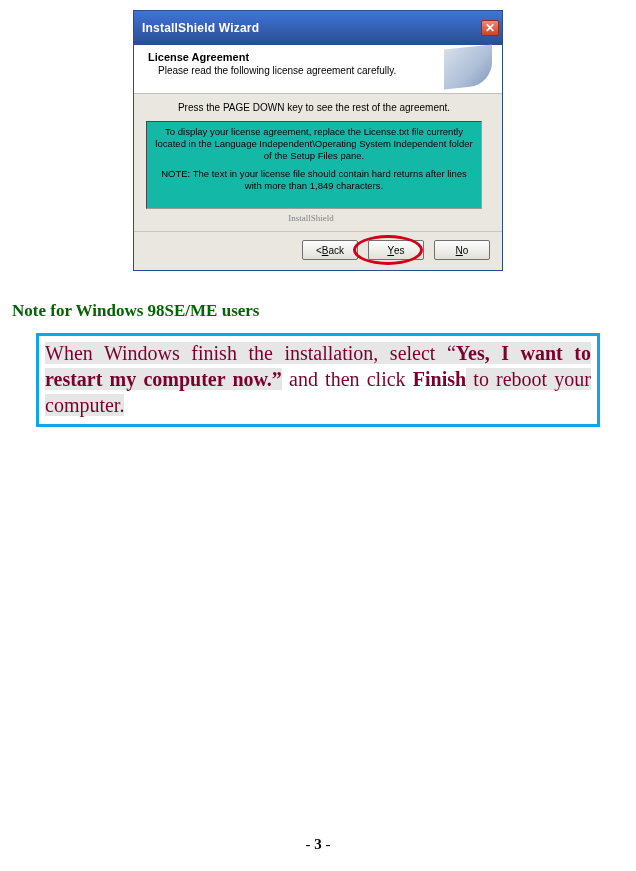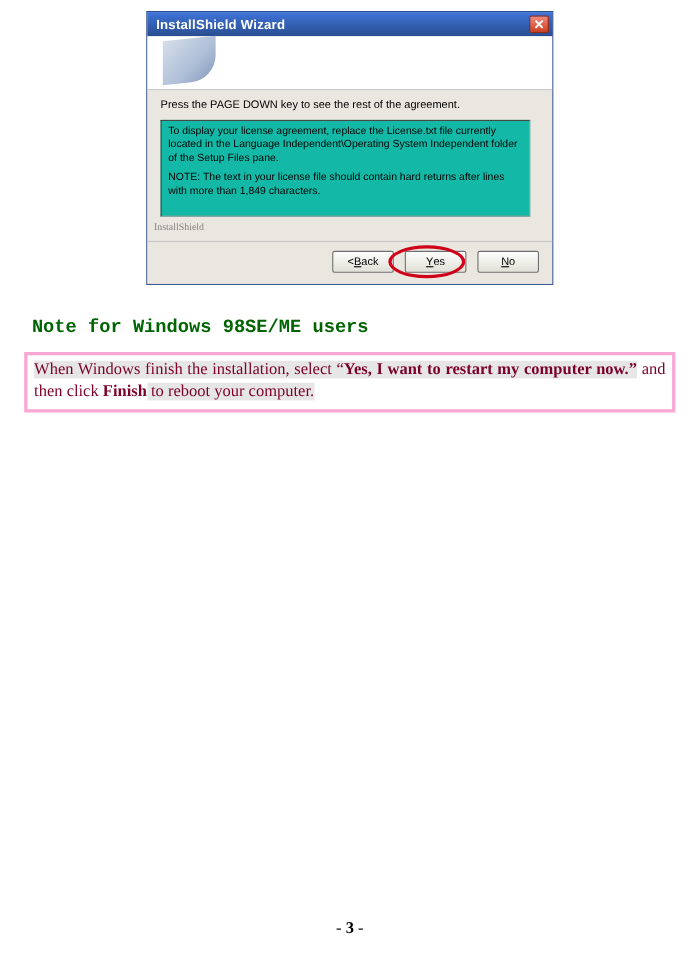--- a/index.html
+++ b/index.html
@@ -21,21 +21,21 @@
       border: 1px solid #2a4d8f;
       background: #e9e7df;
       font-family: Tahoma, Arial, sans-serif;
       font-size: 10px;
       color: #000;
     }
     .dlg-titlebar {
       display: flex;
       align-items: center;
       justify-content: space-between;
-      height: 22px;
+      height: 34px;
       background: linear-gradient(to bottom, #3f74d9 0%, #2a4d8f 100%);
       color: #fff;
       padding: 0 3px 0 8px;
       font-size: 12px;
       font-weight: bold;
     }
     .dlg-title {
       letter-spacing: 0.2px;
     }
     .dlg-close {
@@ -75,20 +75,21 @@
       height: 40px;
       background: linear-gradient(135deg, #cfd8e6 0%, #9fb3d0 60%, #6d86b0 100%);
       border-radius: 0 0 22px 0;
       transform: skewY(-6deg);
       margin-top: -4px;
       opacity: 0.85;
     }
     .dlg-body {
       padding: 8px 20px 6px 12px;
       background: #e9e7df;
+      text-align: center;
     }
     .dlg-instr {
       font-size: 10px;
       margin-bottom: 8px;
       color: #000;
     }
     .dlg-textarea {
       background: #14b8a6;
       border: 1px inset #9c9c9c;
       width: 100%;
@@ -142,36 +143,36 @@
       height: 30px;
       border: 3px solid #d00018;
       border-radius: 50%;
       pointer-events: none;
       right: 79px;
       top: 3px;
     }
 
     
     .note-heading {
-      font-family: Liberation Mono, monospace;
+      font-family: Liberation Serif, serif;
       font-weight: bold;
       font-size: 17px;
       color: #006400;
-      margin: 0 10px 12px 19px;
+      margin: 0 10px 12px 2px;
     }
     .note-green-segment {
       color: #006400;
     }
 
     .note-box {
-      border: 3px solid #f9a8d4;
-      margin: 0 12px;
+      border: 3px solid #0ea5e9;
+      margin: 0 26px;
       padding: 4px 6px 6px 6px;
       font-family: "Times New Roman", serif;
-      font-size: 15px;
+      font-size: 20px;
       line-height: 1.3;
       text-align: justify;
       color: #7b002c;
     }
     .note-box .plain { color: #7b002c; }
     .note-box .bold { font-weight: bold; color: #7b002c; }
     .note-box .hl { background: #e6e6e6; }
 
     .page-num {
       position: absolute;
@@ -192,20 +193,24 @@
 <div class="dialog-wrap">
   <div class="dialog">
     <div class="dlg-titlebar">
       <span class="dlg-title">InstallShield Wizard</span>
       <span class="dlg-close">
         <span>✕</span>
       </span>
     </div>
 
     <div class="dlg-header">
+      <div class="dlg-header-text">
+        <div class="dlg-header-title">License Agreement</div>
+        <div class="dlg-header-sub">Please read the following license agreement carefully.</div>
+      </div>
       <div class="dlg-header-graphic"></div>
     </div>
 
     <div class="dlg-body">
       <div class="dlg-instr">Press the PAGE DOWN key to see the rest of the agreement.</div>
 
       <div class="dlg-textarea">
         <p>To display your license agreement, replace the License.txt file currently located in the Language Independent\Operating System Independent folder of the Setup Files pane.</p>
         <p>NOTE: The text in your license file should contain hard returns after lines with more than 1,849 characters.</p>
       </div>

